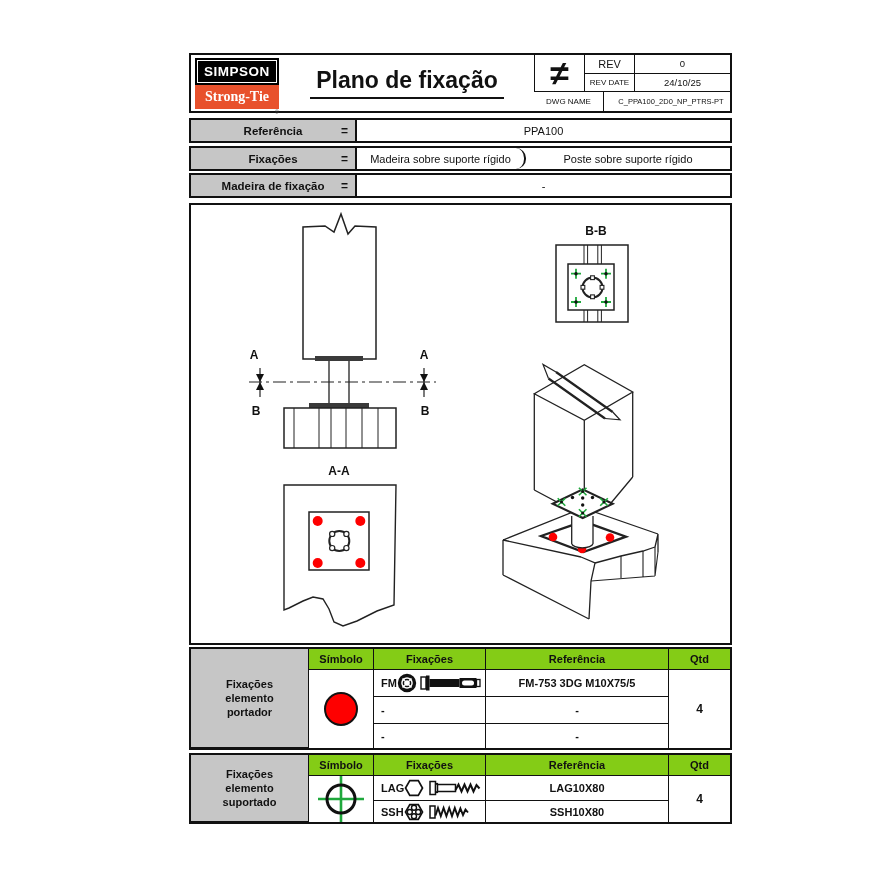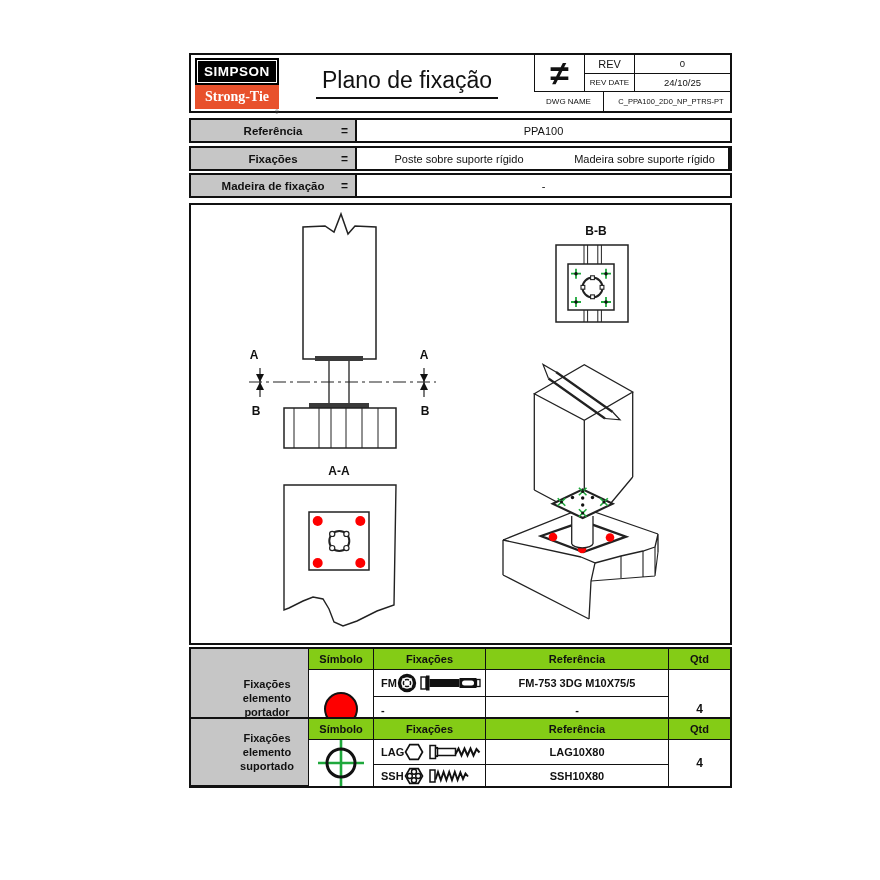--- a/index.html
+++ b/index.html
@@ -11,53 +11,53 @@
   .header-box { left:0; top:0; width:543px; height:60px; border:2px solid #111; background:#fff; }
   .logo { left:4px; top:3px; width:84px; height:51px; }
   .logo-black { position:absolute; left:0; top:0; width:84px; height:27px; background:#000; color:#fff;
                 font-weight:bold; font-size:13.5px; letter-spacing:.5px; display:flex; align-items:center; justify-content:center;
                 outline:1px solid #fff; outline-offset:-3px; }
   .logo-orange { position:absolute; left:0; top:27px; width:84px; height:24px; background:#e8512c; color:#fff;
                  font-family:"Liberation Serif","DejaVu Serif",serif; font-weight:bold; font-size:14px;
                  display:flex; align-items:center; justify-content:center; }
   .logo-reg { position:absolute; left:80px; top:51px; font-size:5px; color:#444; }
   .title-wrap { left:92px; top:0; width:248px; height:56px; display:flex; align-items:center; justify-content:center; }
-  .title { font-size:23px; border-bottom:2px solid #111; padding:0 6px 3px 6px; white-space:nowrap; }
+  .title { font-size:23px; border-bottom:2px solid #111; padding:0 6px 3px 6px; white-space:nowrap;font-weight:bold; }
   .hdr-right { left:343px; top:0; width:196px; height:56px; }
   .hdr-cell { position:absolute; display:flex; align-items:center; justify-content:center; border-left:1.5px solid #111; }
   .hc-sym   { left:0; top:0; width:50px; height:37px; border-bottom:1.5px solid #111; font-size:34px; font-weight:bold; line-height:30px; }
   .hc-rl    { left:50px; top:0; width:50px; height:18.5px; border-bottom:1.5px solid #111; font-size:11px; }
   .hc-rv    { left:100px; top:0; width:96px; height:18.5px; border-bottom:1.5px solid #111; font-size:9.5px; }
   .hc-dl    { left:50px; top:18.5px; width:50px; height:18.5px; border-bottom:1.5px solid #111; font-size:8px; }
   .hc-dv    { left:100px; top:18.5px; width:96px; height:18.5px; border-bottom:1.5px solid #111; font-size:9.5px; }
   .hc-nl    { left:0; top:37px; width:69px; height:19px; font-size:8px; border-left:none; }
   .hc-nv    { left:69px; top:37px; width:127px; height:19px; font-size:7.5px;padding-left:8px; }
 
   
   .info-row { left:0; width:543px; height:25px; border:2px solid #111; background:#fff; display:flex; }
   .info-label { width:166px; background:#c6c6c6; border-right:2px solid #111; position:relative;
                 display:flex; align-items:center; justify-content:center; font-weight:bold; font-size:11.5px; }
   .info-eq { position:absolute; right:7px; top:50%; transform:translateY(-50%); font-weight:bold; font-size:12px; }
-  .info-val { flex:1; display:flex; align-items:center; justify-content:center; font-size:11px; }
+  .info-val { flex:1; display:flex; align-items:center; justify-content:center; font-size:11px;border-radius:10px; }
   .info-val-split { width:169px; flex:none; border-right:2px solid #111; }
 
   
   .draw-box { left:0; top:150px; width:543px; height:442px; border:2px solid #111; background:#fff; }
   .draw-box svg { display:block; }
 
   
   .fix-table { left:0; width:543px; border:2px solid #111; background:#fff; display:grid;
                grid-template-columns:118px 65px 112px 183px 1fr; }
   .t1 { top:594px; height:103px; grid-template-rows:21px 27px 27px 1fr; }
-  .t2 { top:664px; height:71px;  grid-template-rows:21px 25px 1fr; }
+  .t2 { top:700px; height:71px;  grid-template-rows:21px 25px 1fr; }
   .cell { border-right:1.5px solid #111; border-bottom:1.5px solid #111; display:flex; align-items:center; justify-content:center; overflow:hidden; }
   .cell.last-c { border-right:none; }
   .cell.last-r { border-bottom:none; }
   .hd { background:#84cc16; font-weight:bold; font-size:11px; }
-  .rowlabel { background:#c6c6c6; font-weight:bold; font-size:11px; text-align:center; line-height:1.3;justify-content:flex-end; }
+  .rowlabel { background:#c6c6c6; font-weight:bold; font-size:11px; text-align:center; line-height:1.3; }
   .rowlabel div { width:82px; }
   .fixcell { justify-content:flex-start; padding-left:7px; font-weight:bold; font-size:11px; }
   .refcell { font-weight:bold; font-size:11px; }
   .qtycell { font-weight:bold; font-size:12px; }
   .red-dot { width:34px; height:34px; border-radius:50%; background:#fe0000; border:2.5px solid #111; }
 </style>
 </head>
 <body>
 
 <div class="sheet">
@@ -87,22 +87,22 @@
         <span>Referência</span>
       <span class="info-eq">=</span>
       </div>
     <div class="info-val">PPA100</div>
   </div>
   <div class="abs info-row" style="top:93px">
     <div class="info-label">
         <span>Fixações</span>
       <span class="info-eq">=</span>
       </div>
+    <div class="info-val info-val-split">Madeira sobre suporte rígido</div>
     <div class="info-val">Poste sobre suporte rígido</div>
-    <div class="info-val info-val-split">Madeira sobre suporte rígido</div>
   </div>
   <div class="abs info-row" style="top:120px">
     <div class="info-label">
         <span>Madeira de fixação</span>
       <span class="info-eq">=</span>
       </div>
     <div class="info-val">-</div>
   </div>
 
   <div class="abs draw-box">

